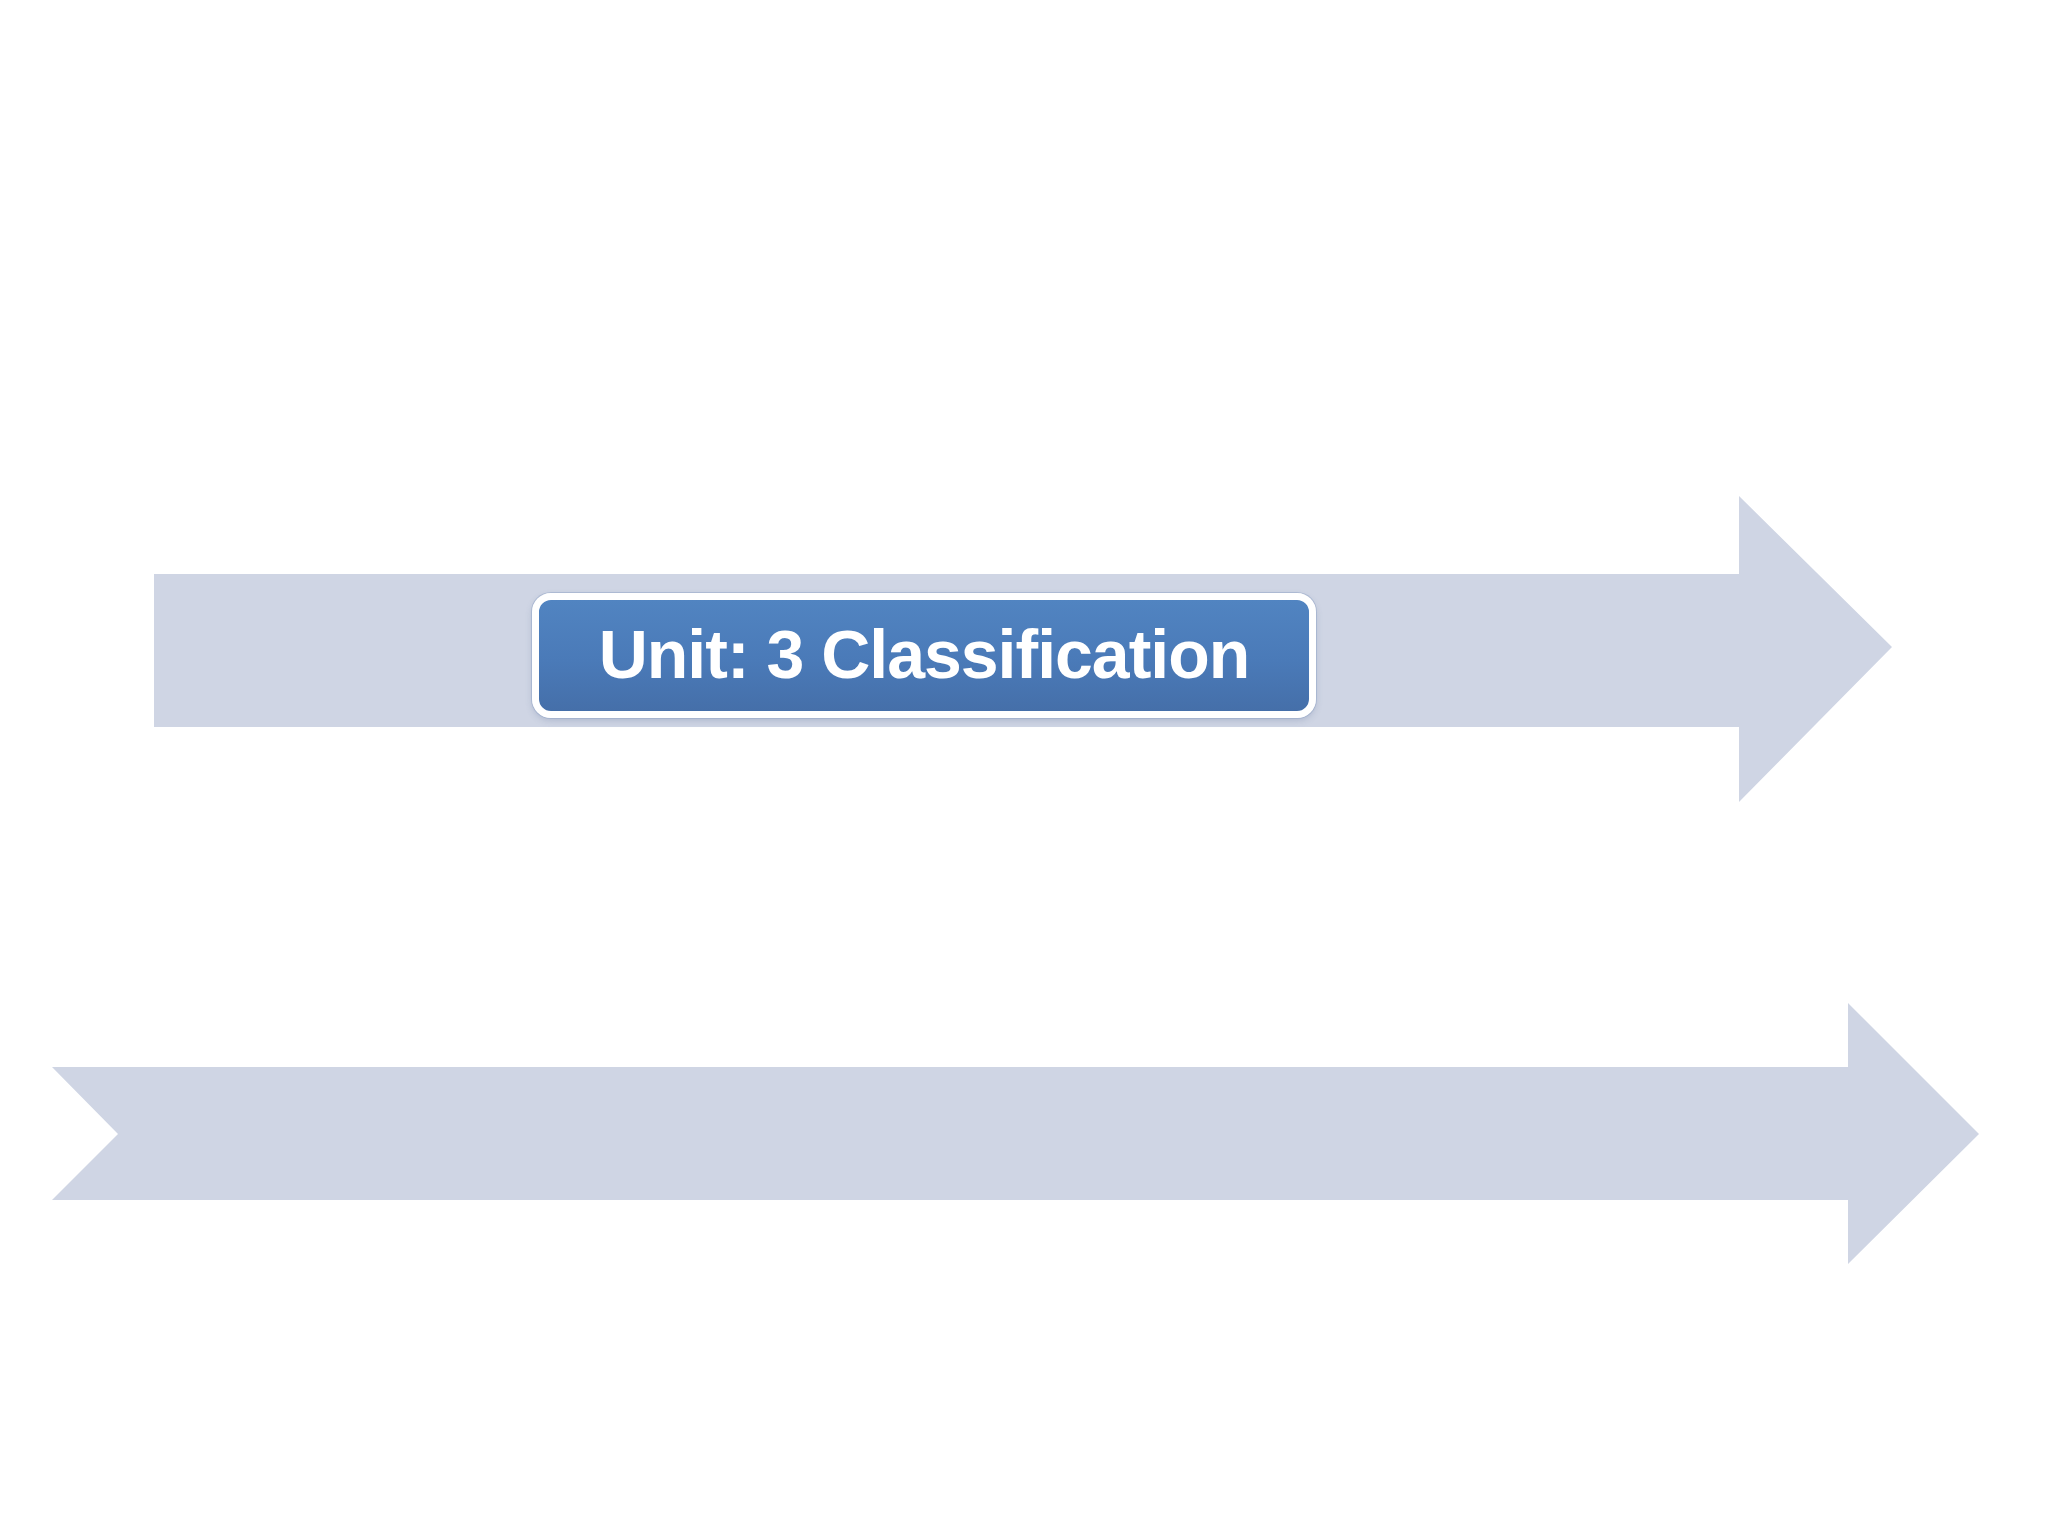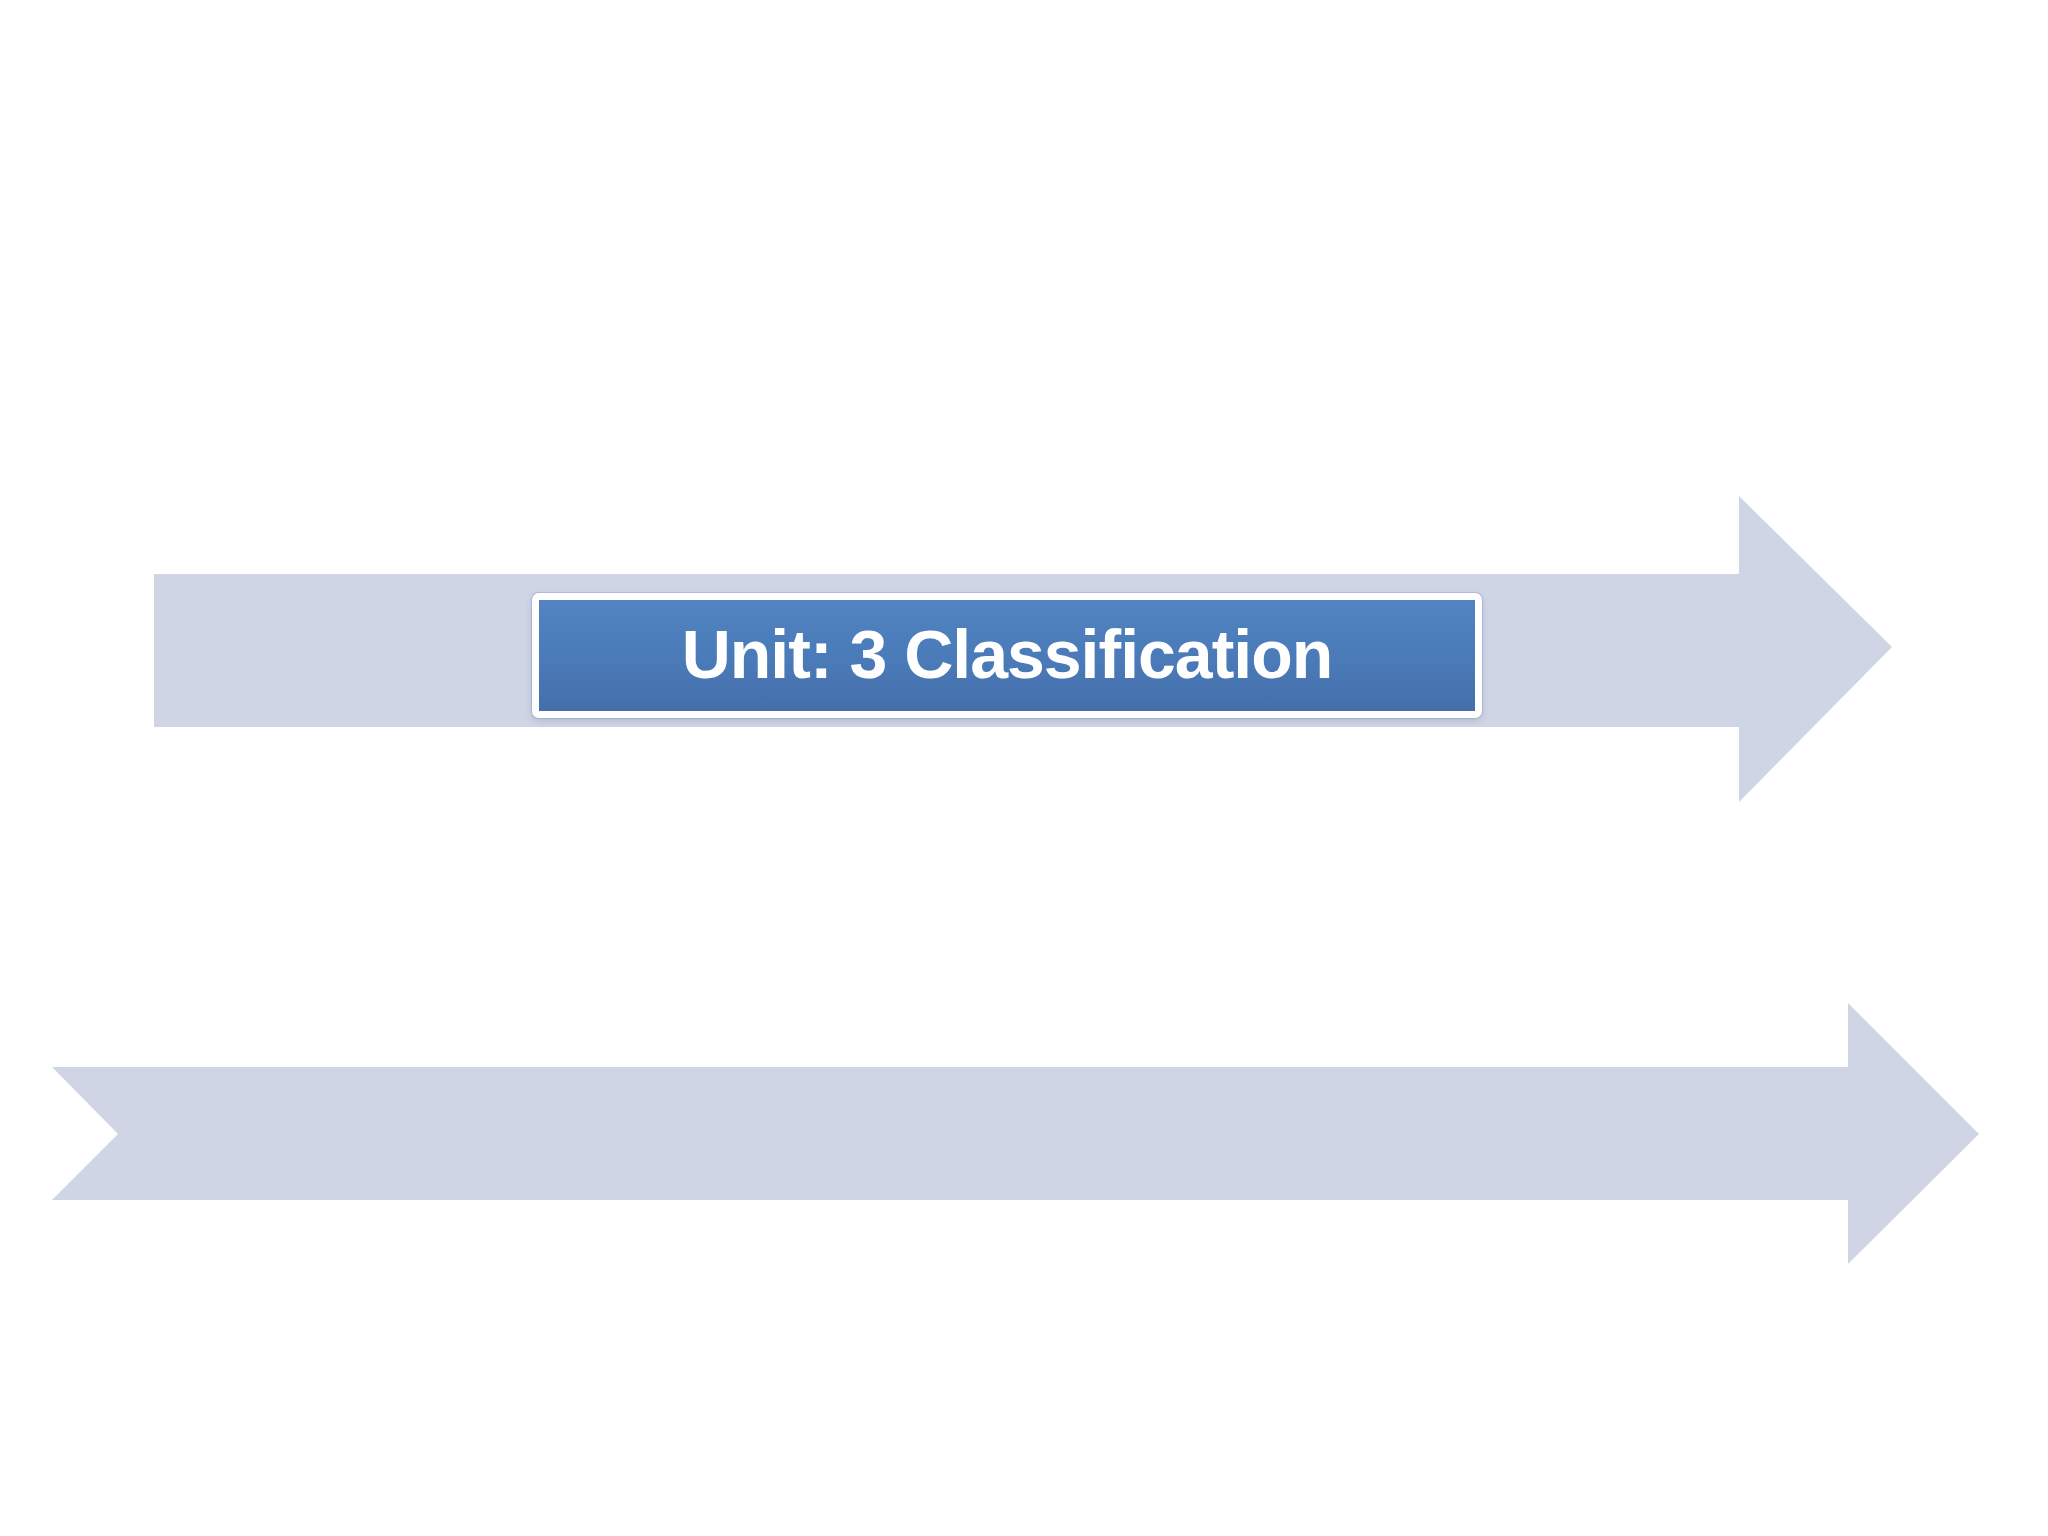--- a/index.html
+++ b/index.html
@@ -20,26 +20,26 @@
     left: 0;
     top: 0;
     width: 2048px;
     height: 1536px;
     display: block;
   }
   .banner {
     position: absolute;
     left: 532px;
     top: 593px;
-    width: 950px;
+    width: 784px;
     height: 125px;
     box-sizing: border-box;
     background: linear-gradient(180deg, #5184c1 0%, #4a7ab8 55%, #456fa9 100%);
     border: 7px solid #ffffff;
-    border-radius: 7px;
+    border-radius: 19px;
     box-shadow: 0 0 0 1px rgba(150, 168, 200, 0.55), 0 3px 6px rgba(90, 110, 150, 0.25);
     display: flex;
     align-items: center;
     justify-content: center;
   }
   .banner-label {
     color: #ffffff;
     font-size: 68px;
     font-weight: bold;
     letter-spacing: -1px;

